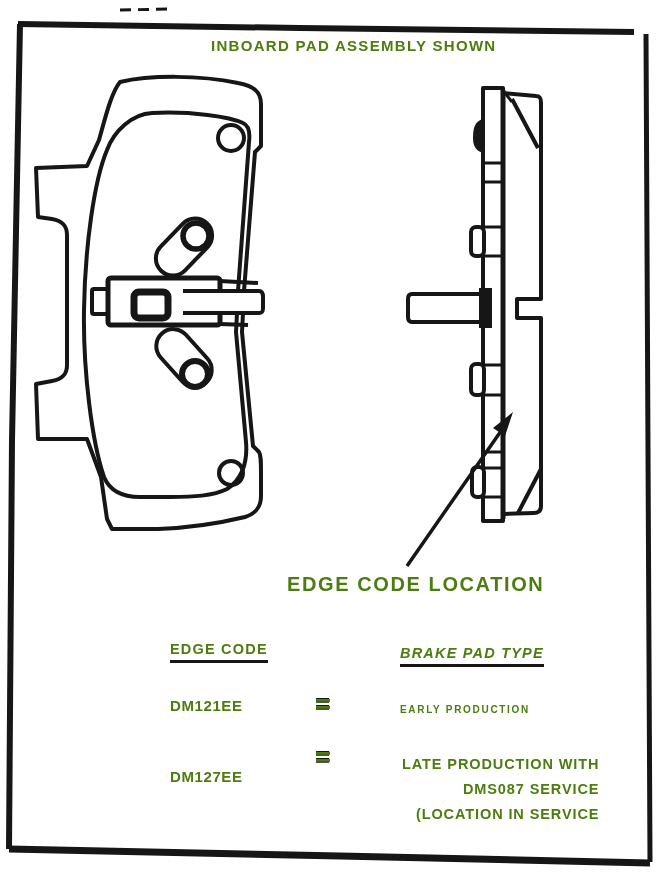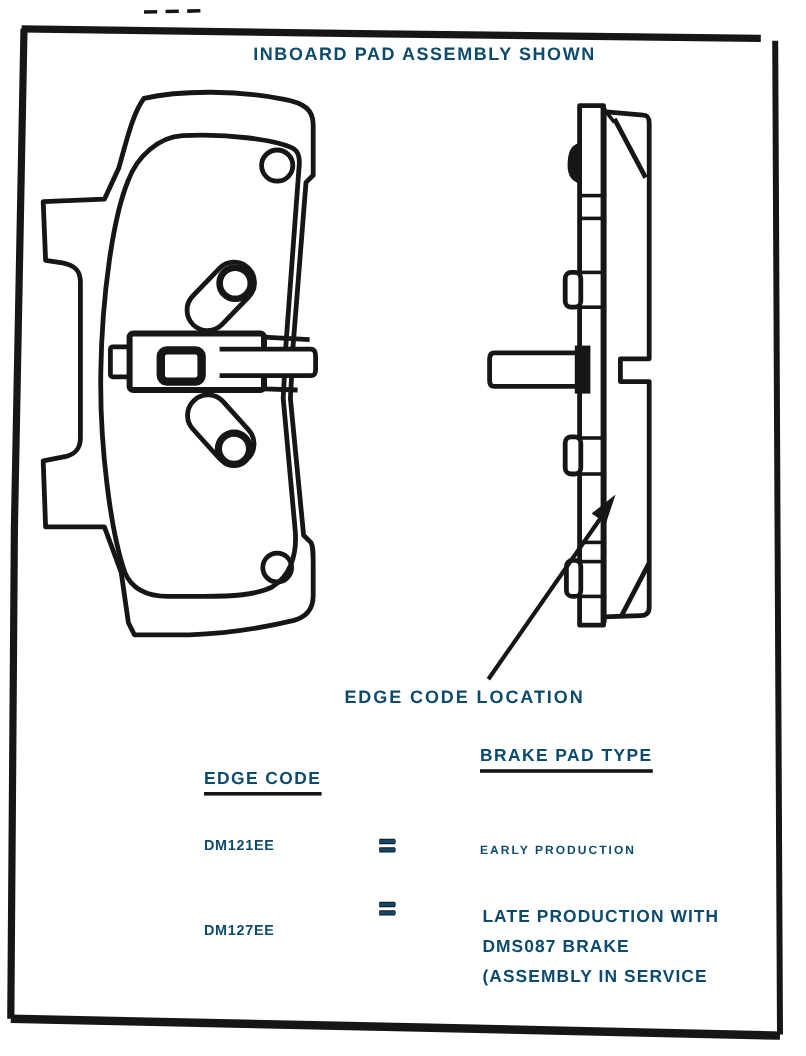--- a/index.html
+++ b/index.html
@@ -2,40 +2,40 @@
 <html><head>
 <meta charset="utf-8">
 <style>
   html,body{margin:0;padding:0;background:#ffffff;}
   .canvas{
     position:relative;width:672px;height:880px;background:#ffffff;
     font-family:"Liberation Sans",sans-serif;overflow:hidden;
   }
   .diagram-svg{position:absolute;left:0;top:0;}
   .txt{
-    position:absolute;color:#0c4a6e;font-weight:700;white-space:nowrap;
+    position:absolute;color:#4d7c0f;font-weight:700;white-space:nowrap;
     font-family:"Liberation Sans",sans-serif;
   }
   .t-title{left:211px;top:37px;font-size:15px;letter-spacing:1.3px;}
-  .t-callout{left:287px;top:573px;font-size:15px;letter-spacing:1.6px;}
+  .t-callout{left:287px;top:573px;font-size:20px;letter-spacing:1.6px;}
   .t-header{font-size:14.5px;letter-spacing:1.2px;border-bottom:3px solid #161616;padding-bottom:3px;}
   .t-h1{left:170px;top:641px;}
-  .t-h2{left:400px;top:622px;}
-  .t-code{font-size:12px;letter-spacing:0.6px;}
+  .t-h2{left:400px;top:645px;font-style:italic;}
+  .t-code{font-size:15px;letter-spacing:0.6px;}
   .t-code1{left:170px;top:697px;}
   .t-code2{left:170px;top:768px;}
   .t-eq{
     font-size:26px;line-height:20px;letter-spacing:0;
     text-shadow:0 0.8px 0 #161616,0 -0.8px 0 #161616,0.6px 0 0 #161616;
   }
   .t-eq1{left:315px;top:694px;}
   .t-eq2{left:315px;top:747px;}
   .t-type{font-size:14.5px;letter-spacing:0.9px;line-height:25px;}
   .t-type1{left:400px;top:697px;font-size:10px;letter-spacing:1.7px;}
-  .t-type2{left:402px;top:752px;}
+  .t-type2{left:402px;top:752px;text-align:right;}
   .t-type2 div{height:25px;}
 </style>
 </head>
 <body>
 
 <div class="canvas">
 
   <svg class="diagram-svg" width="672" height="880" viewBox="0 0 672 880" fill="none" stroke="#161616" stroke-linejoin="round">
 
     <g>
@@ -130,17 +130,17 @@
   <div class="txt t-header t-h2">BRAKE PAD TYPE</div>
 
   <div class="txt t-code t-code1">DM121EE</div>
   <div class="txt t-eq t-eq1">=</div>
   <div class="txt t-type t-type1">EARLY PRODUCTION</div>
 
   <div class="txt t-code t-code2">DM127EE</div>
   <div class="txt t-eq t-eq2">=</div>
   <div class="txt t-type t-type2">
     <div>LATE PRODUCTION WITH</div>
-    <div>DMS087 BRAKE</div>
-    <div>(ASSEMBLY IN SERVICE</div>
+    <div>DMS087 SERVICE</div>
+    <div>(LOCATION IN SERVICE</div>
   </div>
 
 </div>
 
 </body></html>

